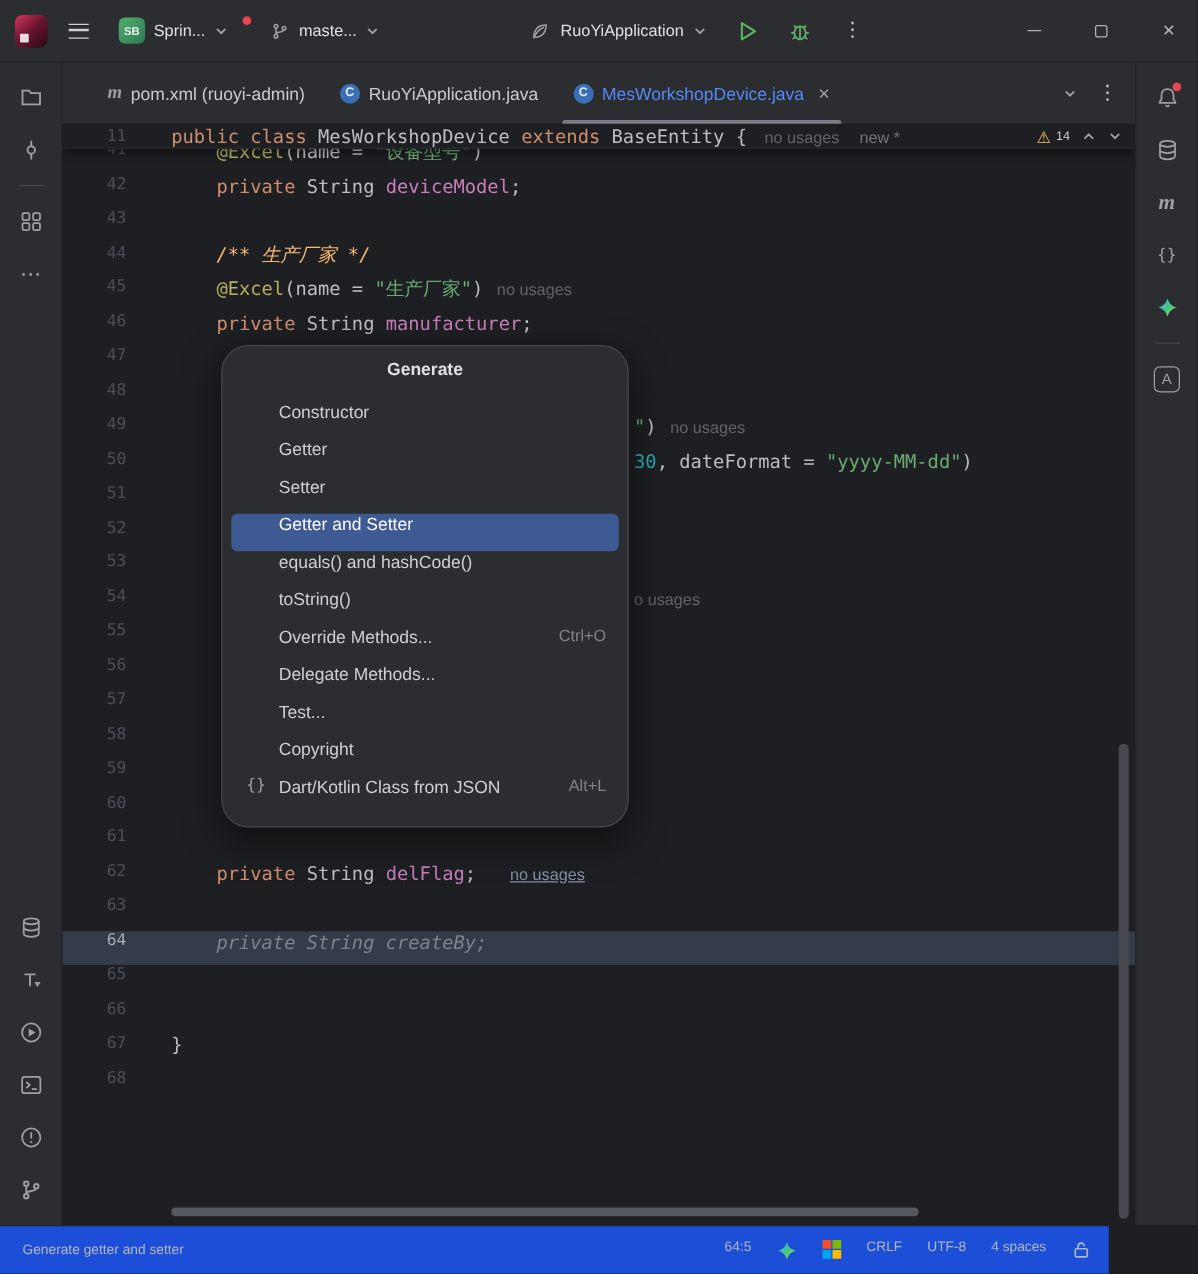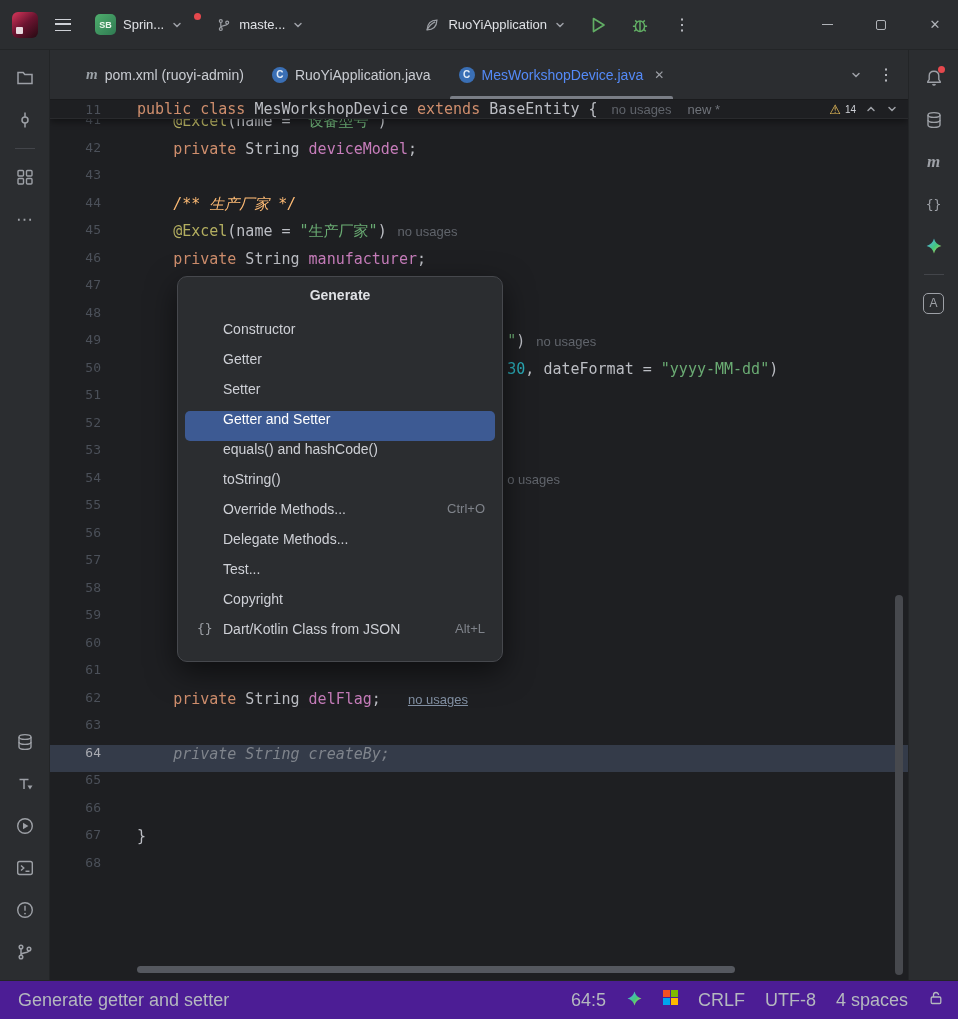--- a/index.html
+++ b/index.html
@@ -64,31 +64,31 @@
 .sticky .gut{line-height:33px}
 .sticky-code{font:15px "DejaVu Sans Mono",monospace;white-space:pre}
 .sticky-inlay{font:13px "Liberation Sans",sans-serif;color:#60646b;margin-left:14px}
 .sticky-vcs{font:13px "Liberation Sans",sans-serif;color:#6f737a;margin-left:16px}
 .sticky-right{margin-left:auto;display:flex;align-items:center;gap:9px;padding-right:10px}
 .warn{color:#f2c55c;font-size:13px;line-height:1}
 .warn-count{color:#ced0d6;font-size:10px;margin-left:-5px}
 .vscroll{position:absolute;right:5px;top:495px;width:8px;height:380px;background:#47494e;border-radius:4px;z-index:6}
 .hscroll{position:absolute;left:87px;top:866px;width:598px;height:7px;background:#55585f;border-radius:4px;z-index:6}
 
-.popup{position:absolute;left:177px;top:276px;width:326px;background:#2b2d30;border:1px solid #46484d;border-radius:10px;box-shadow:0 10px 30px rgba(0,0,0,.55);z-index:20;padding-bottom:10px}
+.popup{position:absolute;left:177px;top:276px;width:326px;background:#2b2d30;border:1px solid #46484d;border-radius:22px;box-shadow:0 10px 30px rgba(0,0,0,.55);z-index:20;padding-bottom:10px}
 .ptitle{height:36px;display:flex;align-items:center;justify-content:center;font-weight:bold;font-size:14px;color:#dfe1e5}
 .plist{margin-top:8px}
 .pitem{height:30px;display:flex;align-items:flex-start;margin:0 7px;border-radius:5px;font-size:14px;color:#ced0d6;padding:0 10px 0 12px}
 .pitem.sel{background:#3d5a93;color:#fff}
 .picon{width:26px;font:13px "DejaVu Sans Mono",monospace;color:#9da0a6}
 .pitem.sel .picon{color:#dfe3ea}
 .plabel{flex:1}
 .pshort{color:#7f838a;font-size:13px}
 
-.statusbar{position:absolute;left:0;top:980px;width:958px;height:39px;background:#4c1d95;border-top:1px solid #232527;display:flex;align-items:center;padding:0 14px 0 18px;font-size:18px;color:#b4b8bf}
+.statusbar{position:absolute;left:0;top:980px;width:887px;height:39px;background:#1d4ed8;border-top:1px solid #232527;display:flex;align-items:center;padding:0 14px 0 18px;font-size:11px;color:#b4b8bf}
 .sb-right{margin-left:auto;display:flex;align-items:flex-start;gap:20px}
 .win-ic{display:grid;grid-template-columns:7px 7px;grid-template-rows:7px 7px;gap:1px}
 .win-ic i{display:block}
 .win-ic i:nth-child(1){background:#f25022}
 .win-ic i:nth-child(2){background:#7fba00}
 .win-ic i:nth-child(3){background:#00a4ef}
 .win-ic i:nth-child(4){background:#ffb900}
 svg{display:block}
 </style>
 </head>

